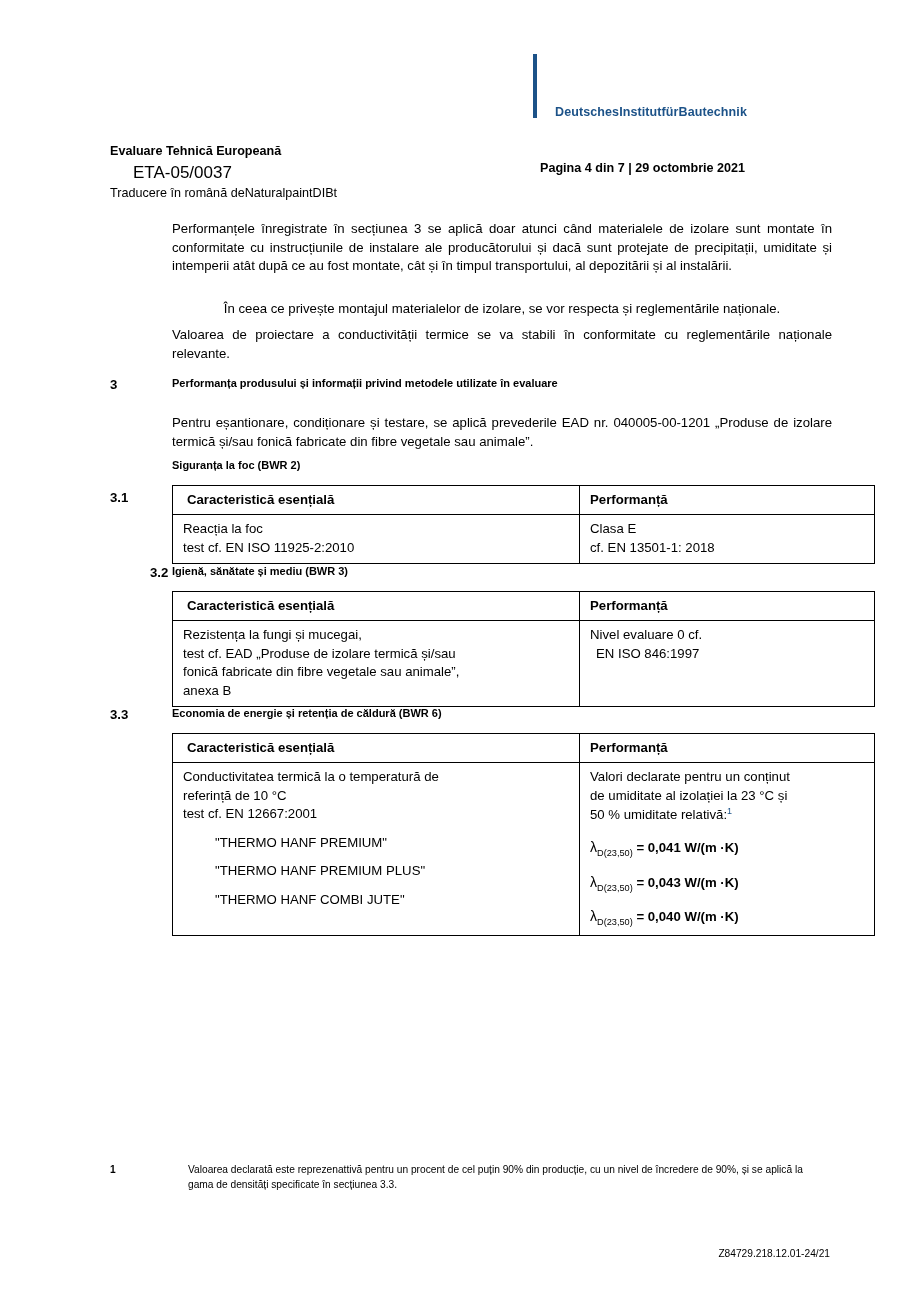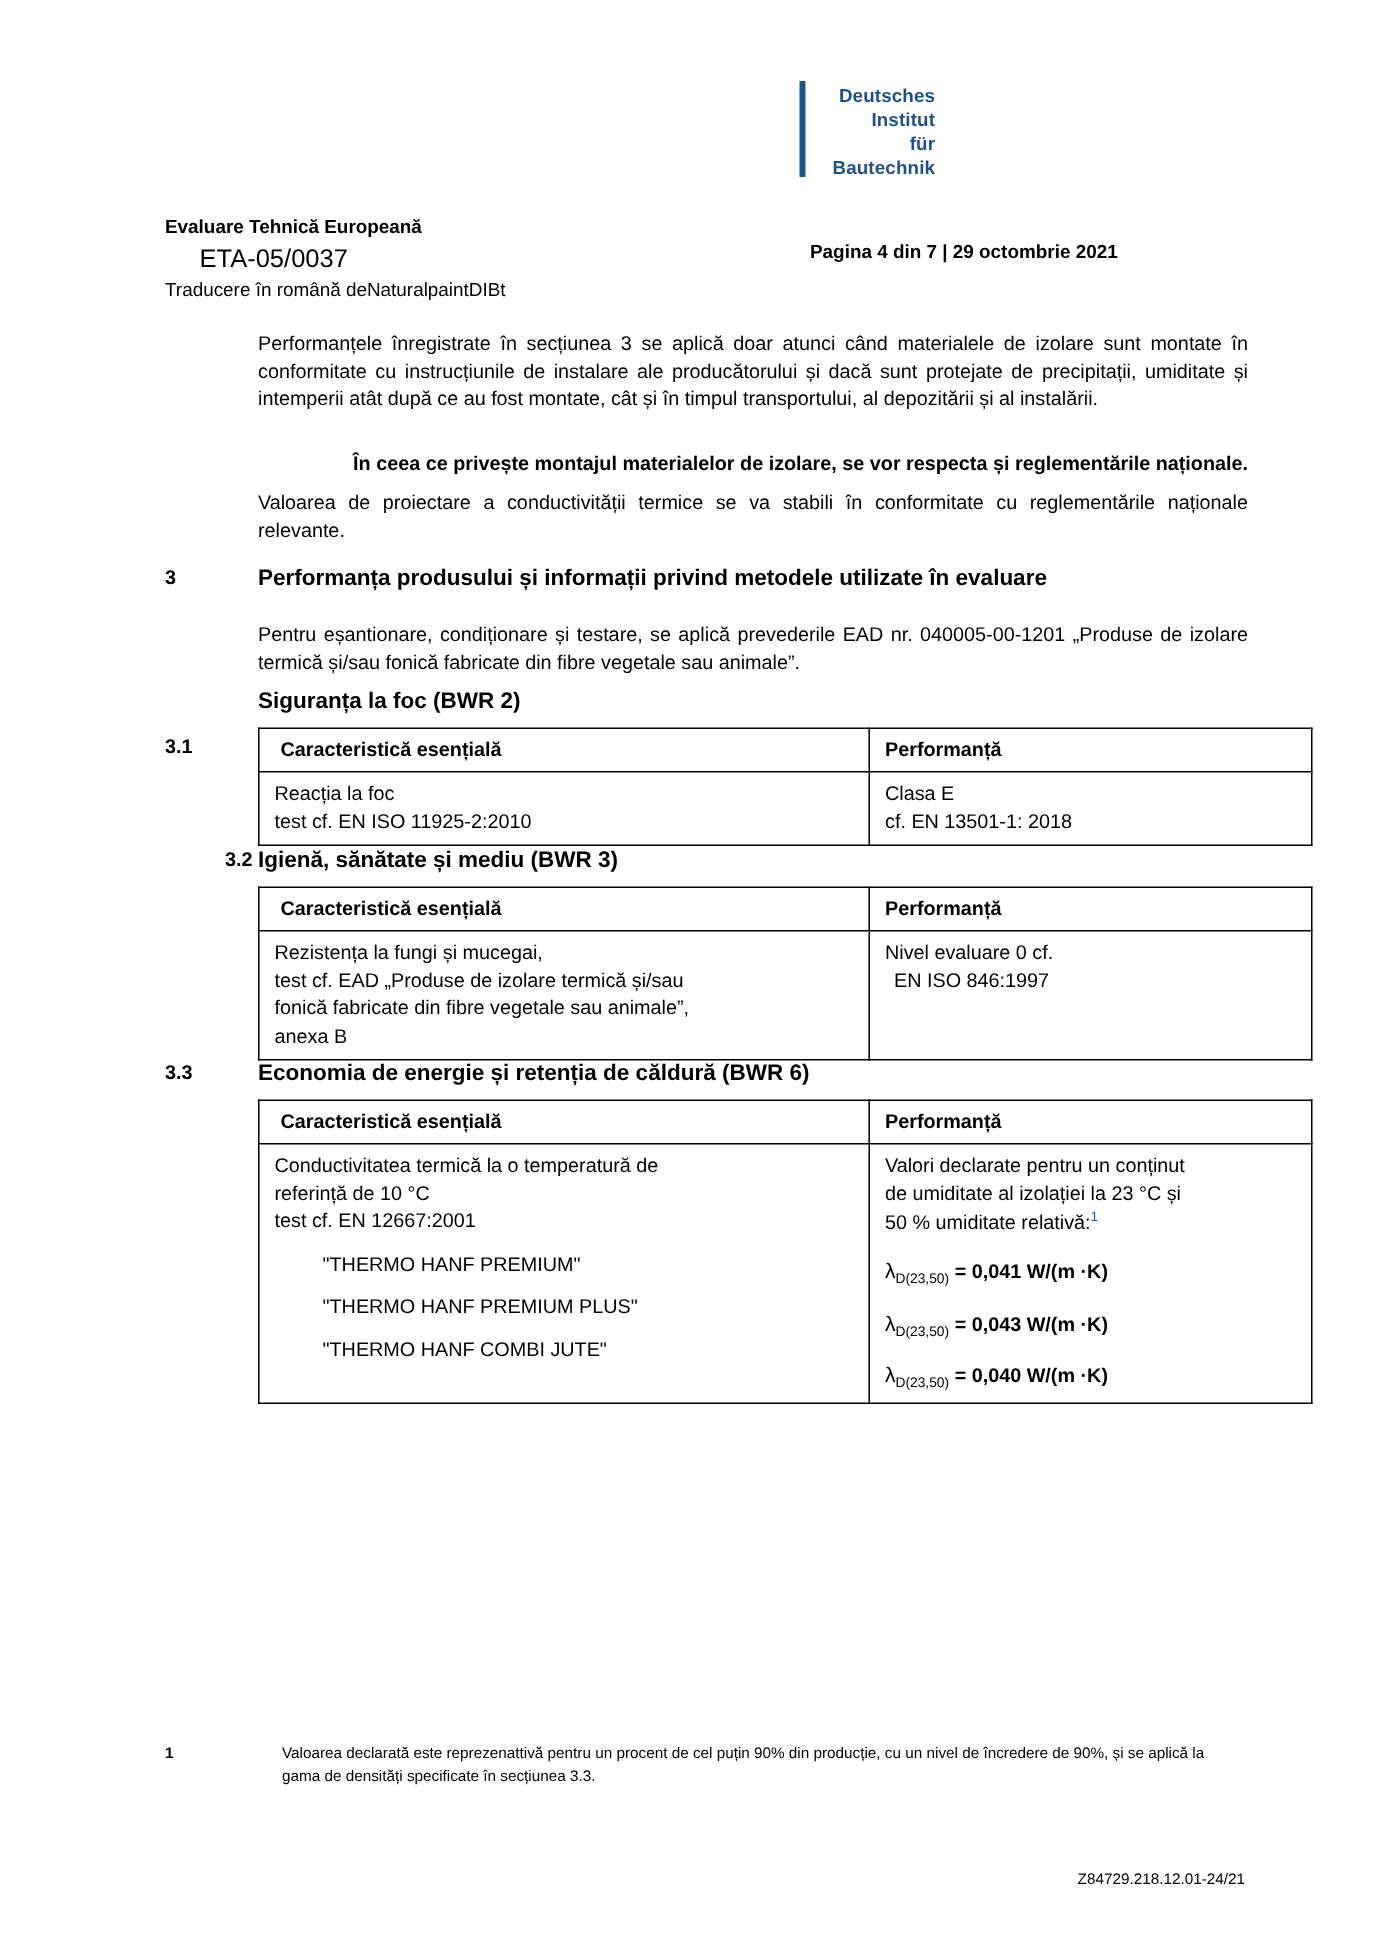--- a/index.html
+++ b/index.html
@@ -28,22 +28,22 @@
   }
   #logo-bar {
     width: 4px;
     background: #1c5288;
     margin-right: 18px;
     margin-top: 2px;
     margin-bottom: 2px;
   }
   #logo-words {
     display: flex;
-    flex-direction: column;
-    justify-content: flex-end;
+    flex-direction: row;
+    justify-content: center;
     align-items: flex-end;
     font-size: 12.5px;
     font-weight: bold;
     line-height: 1.28;
     color: #1c5288;
     letter-spacing: 0.1px;
     padding-right: 6px;
   }
   #logo-mark {
     width: 105px;
@@ -92,33 +92,33 @@
 
   
   .para {
     position: absolute;
     left: 172px;
     width: 660px;
     font-size: 13.2px;
     line-height: 1.42;
     text-align: justify;
   }
-  .para.nojust { text-align: right; font-weight: bold; }
+  .para.nojust { text-align: center; }
 
   
   .sec-num {
     position: absolute;
     left: 110px;
     font-size: 13.2px;
     font-weight: bold;
   }
   .sec-title {
     position: absolute;
     left: 172px;
-    font-size: 15px;
+    font-size: 11px;
     font-weight: bold;
     white-space: nowrap;
   }
 
   
   .perf-table {
     position: absolute;
     left: 172px;
     width: 660px;
     border-collapse: collapse;

